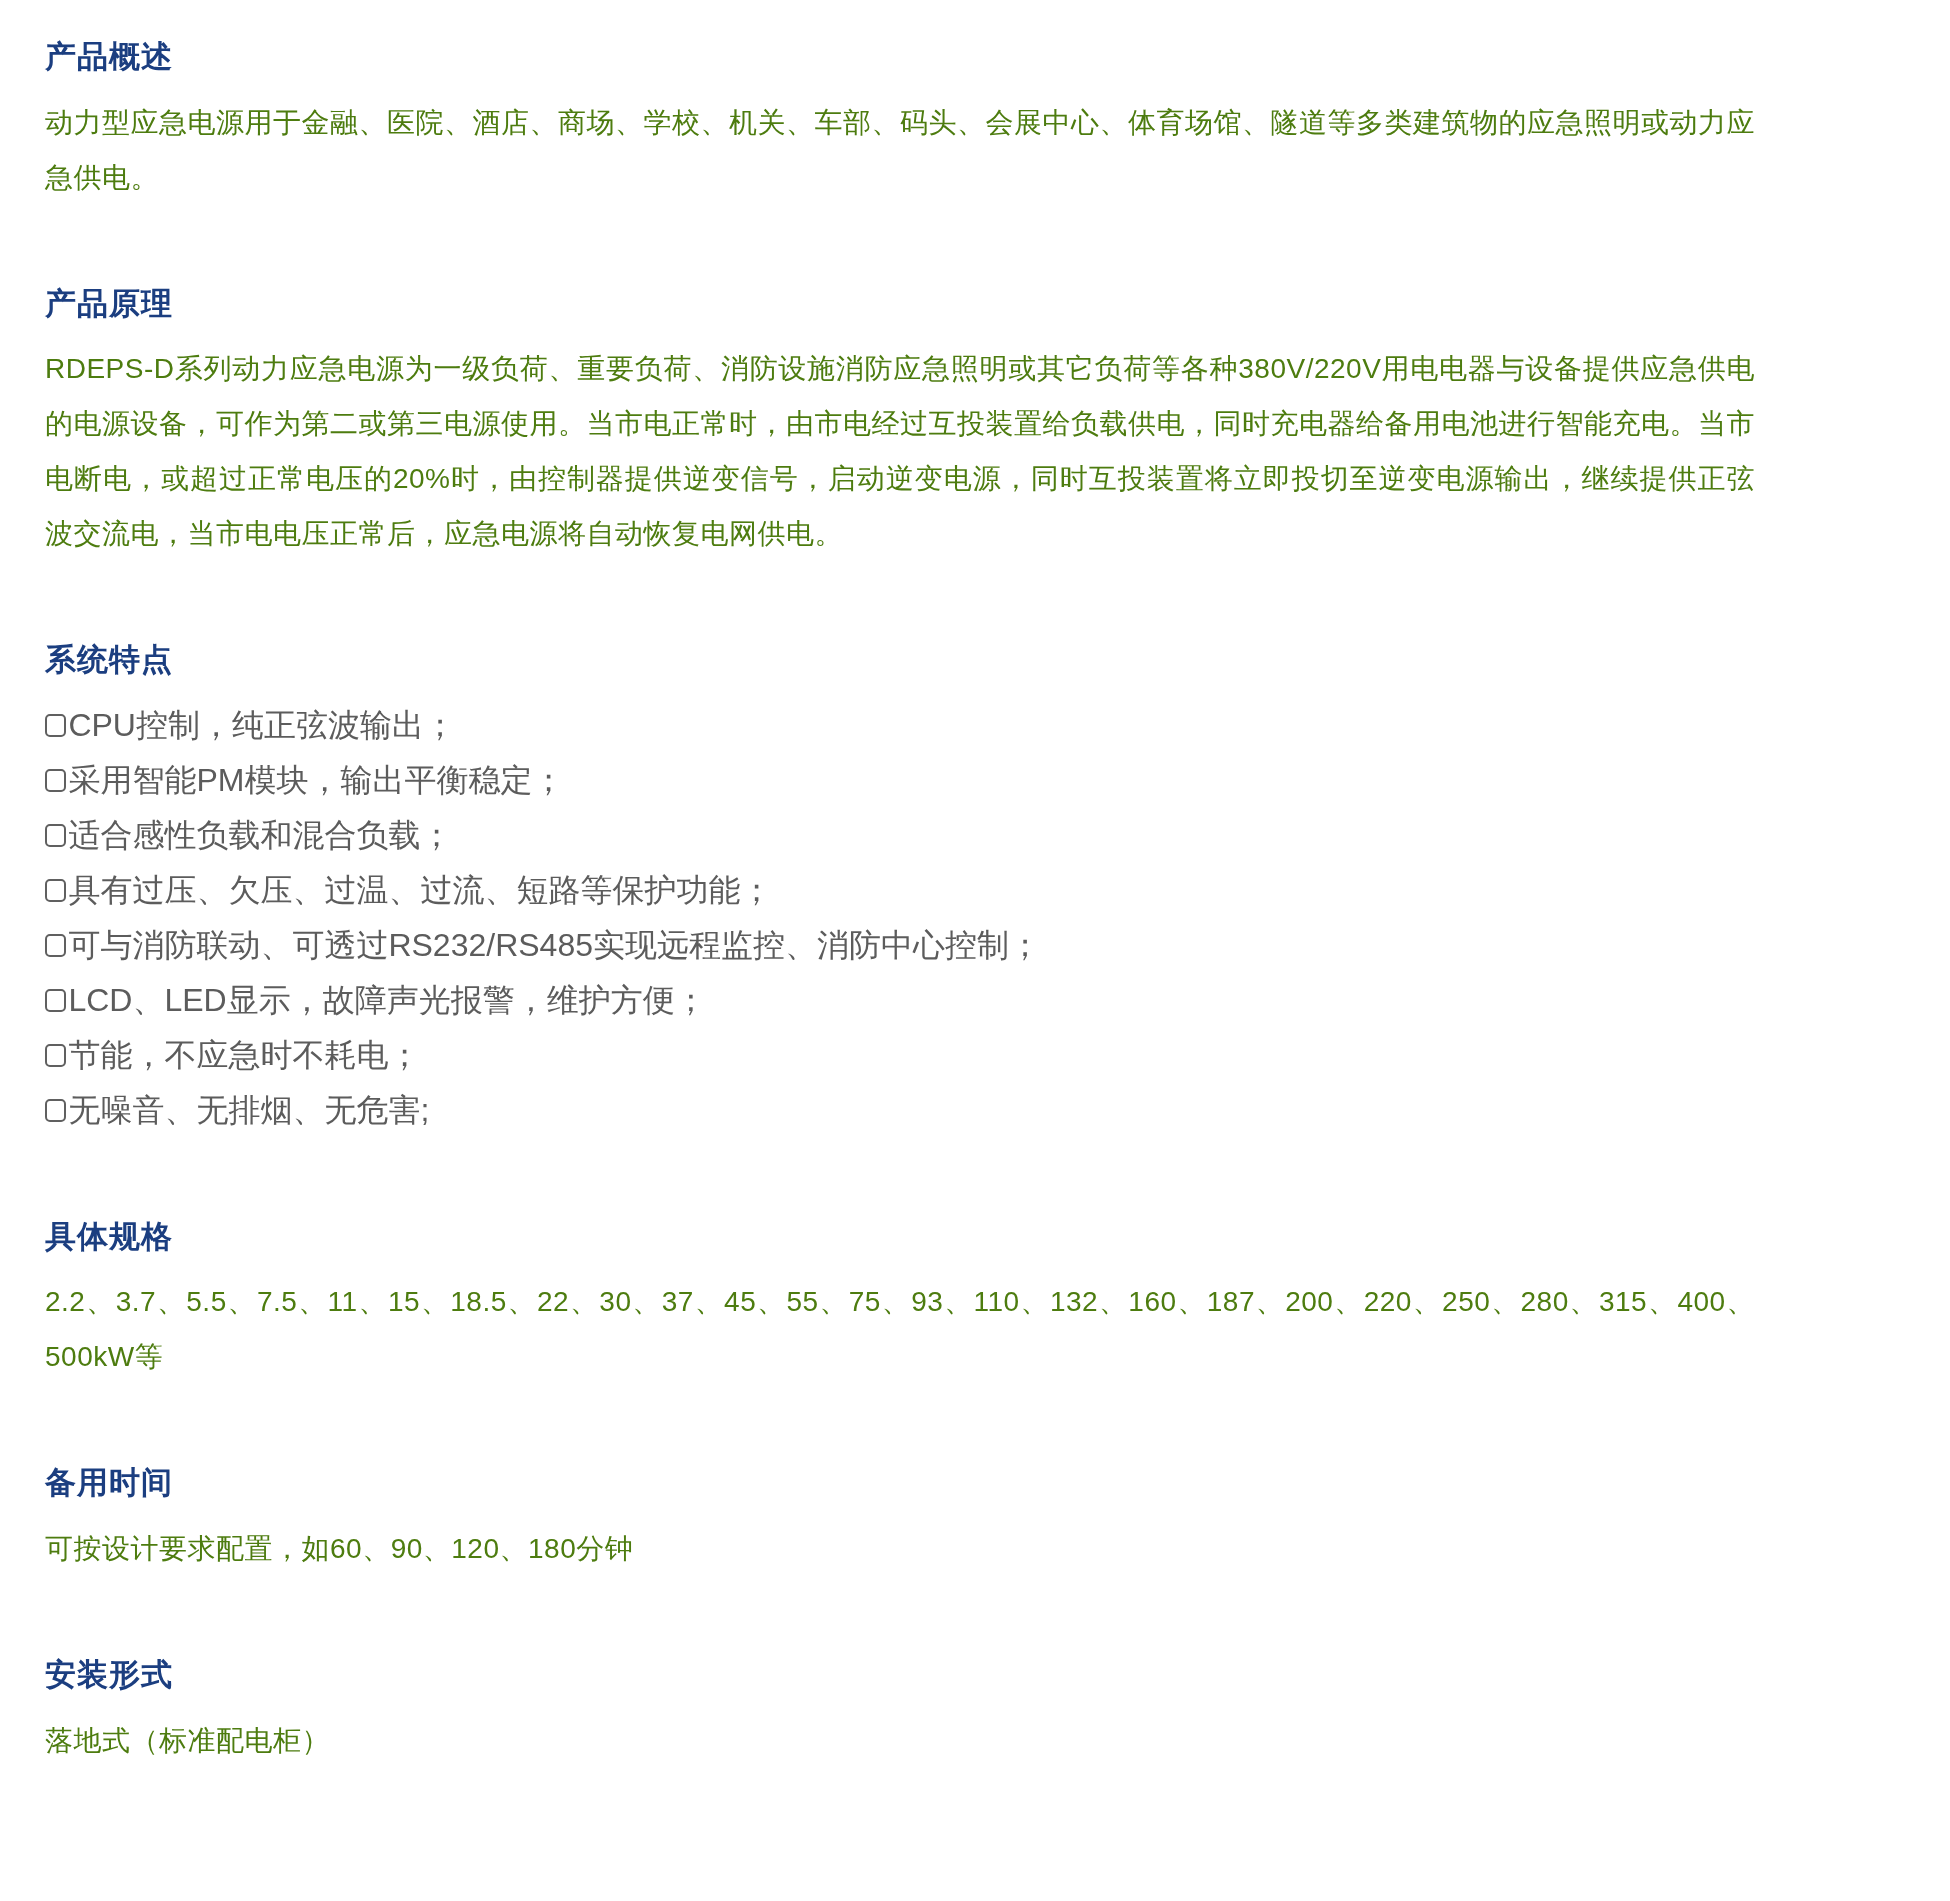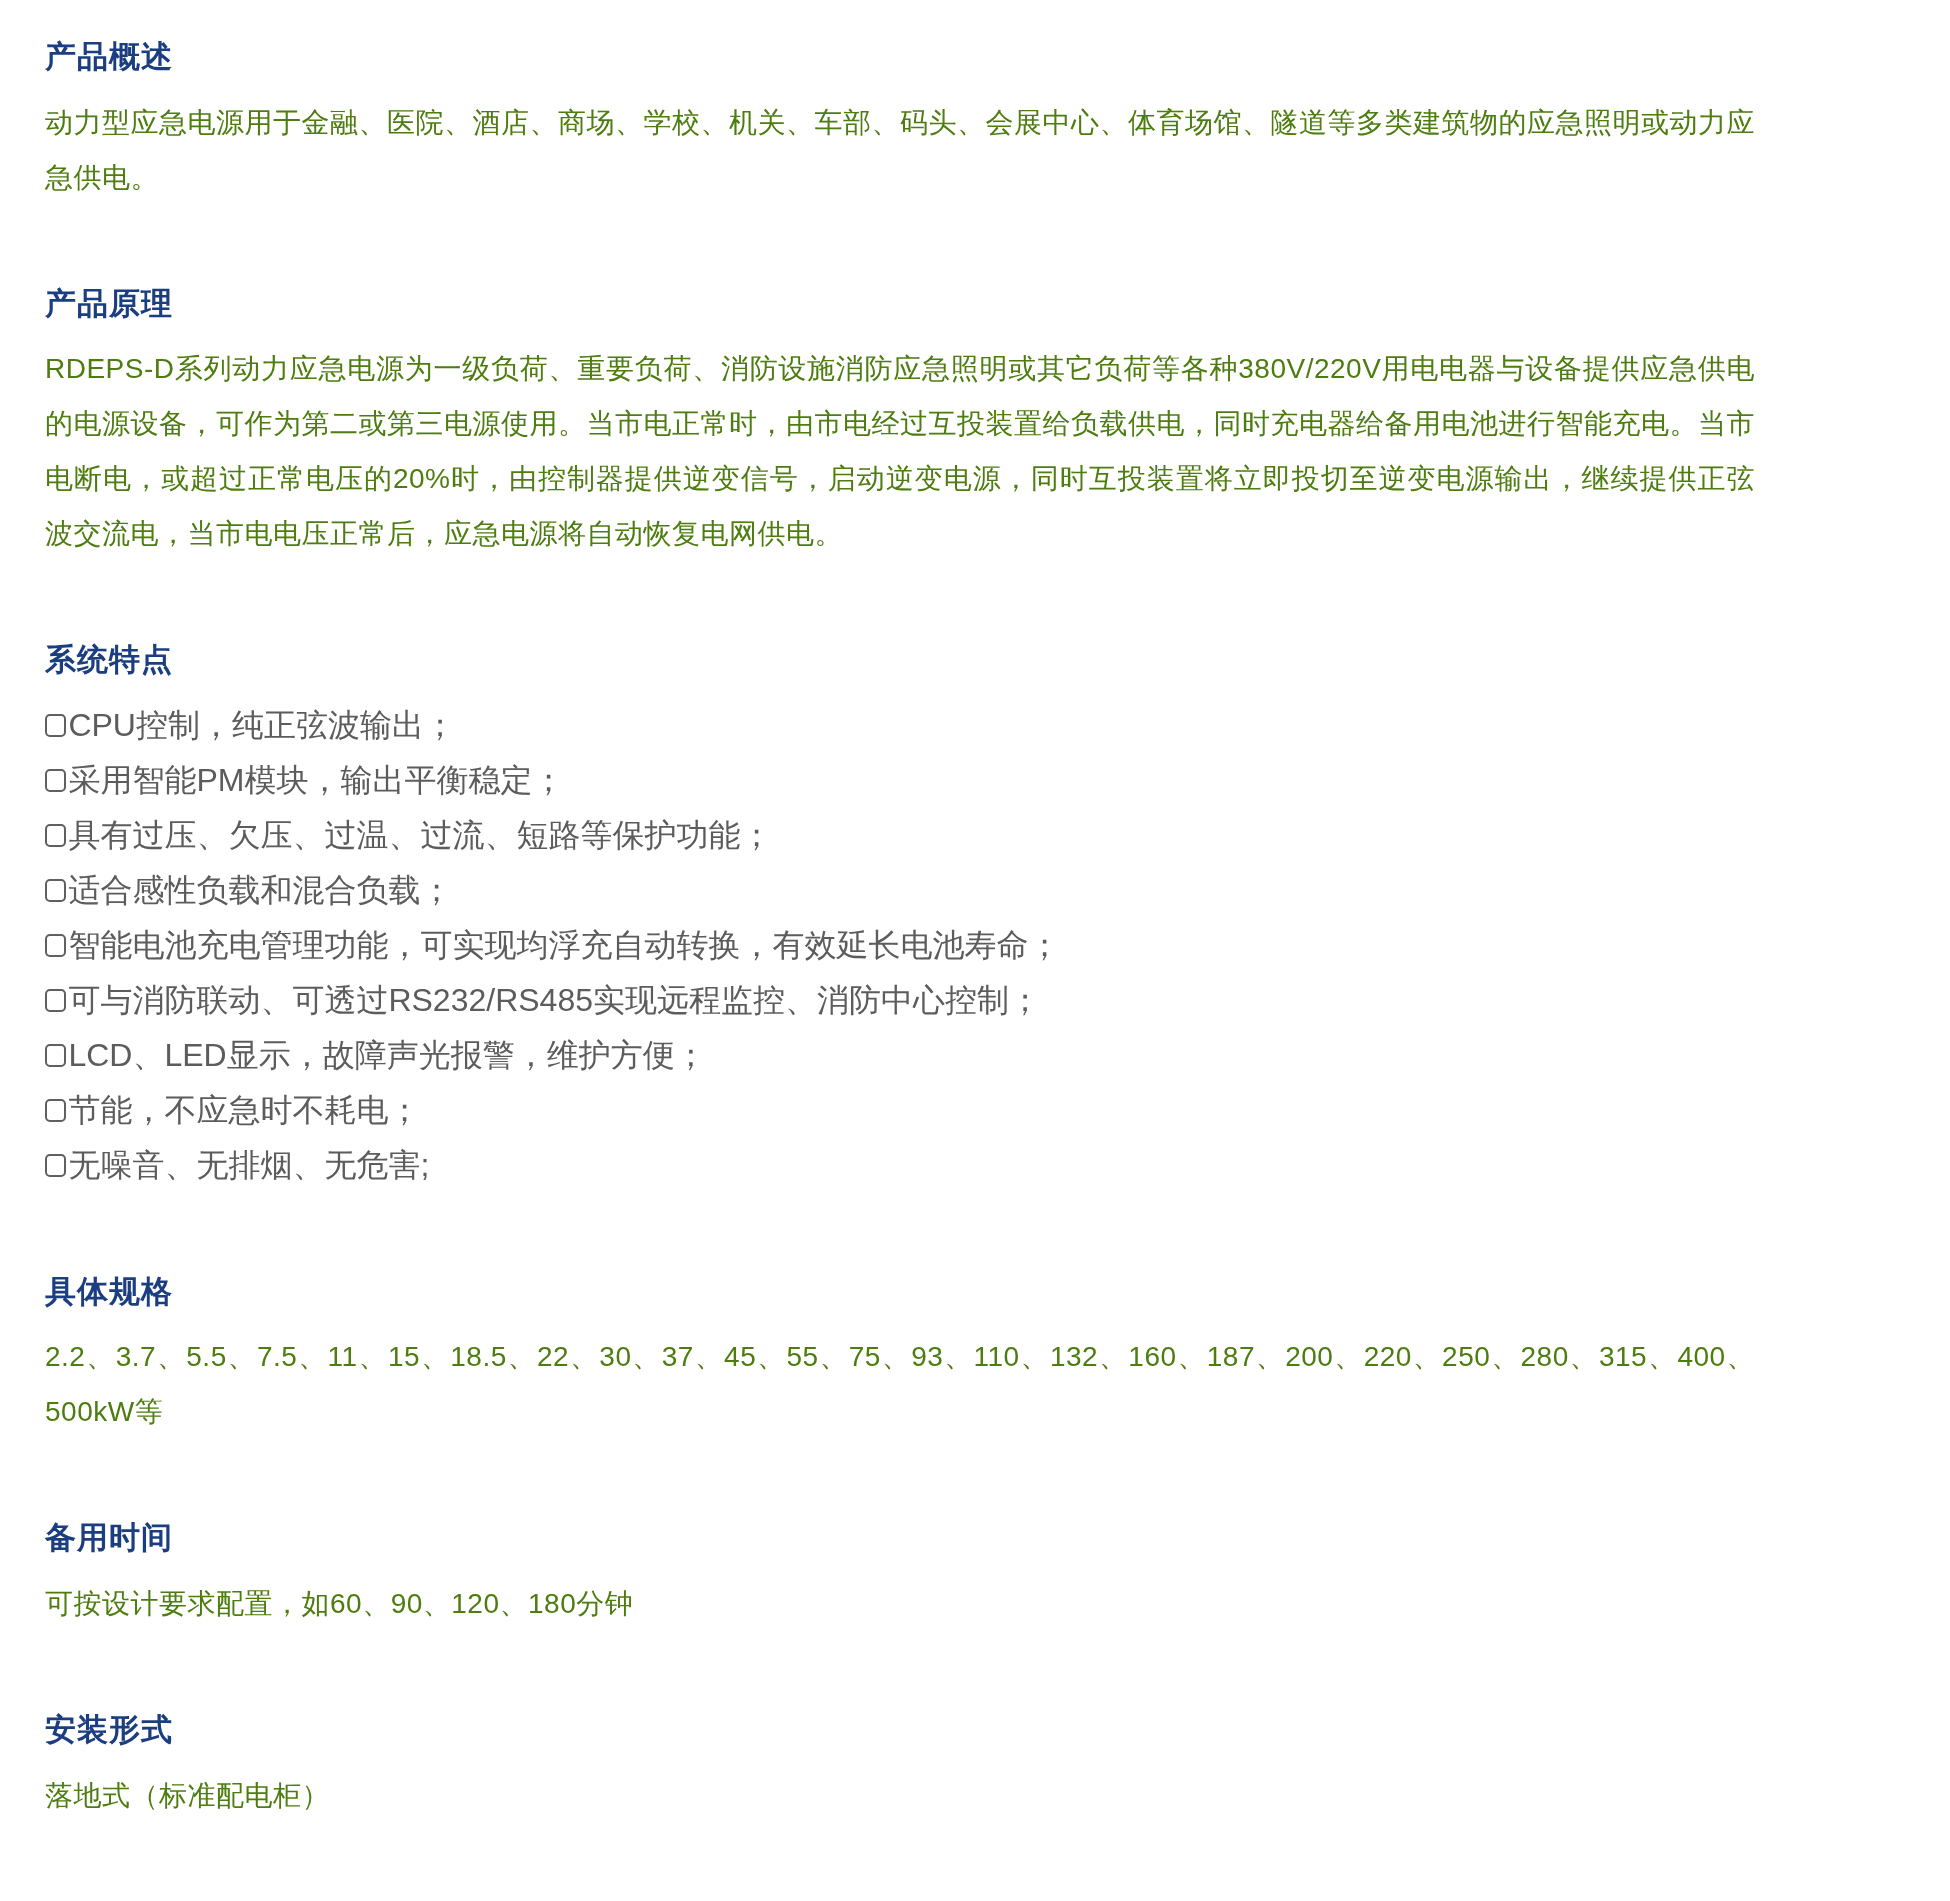--- a/index.html
+++ b/index.html
@@ -72,23 +72,22 @@
   <div class="section">
     <h2 class="section-heading">产品原理</h2>
     <p class="body-text">RDEPS-D系列动力应急电源为一级负荷、重要负荷、消防设施消防应急照明或其它负荷等各种380V/220V用电电器与设备提供应急供电的电源设备，可作为第二或第三电源使用。当市电正常时，由市电经过互投装置给负载供电，同时充电器给备用电池进行智能充电。当市电断电，或超过正常电压的20%时，由控制器提供逆变信号，启动逆变电源，同时互投装置将立即投切至逆变电源输出，继续提供正弦波交流电，当市电电压正常后，应急电源将自动恢复电网供电。</p>
   </div>
 
   <div class="section">
     <h2 class="section-heading">系统特点</h2>
     <ul class="feature-list">
       <li class="feature-item"><span class="checkbox-icon"></span><span>CPU控制，纯正弦波输出；</span></li>
       <li class="feature-item"><span class="checkbox-icon"></span><span>采用智能PM模块，输出平衡稳定；</span></li>
+      <li class="feature-item"><span class="checkbox-icon"></span><span>适合感性负载和混合负载；</span></li>
       <li class="feature-item"><span class="checkbox-icon"></span><span>具有过压、欠压、过温、过流、短路等保护功能；</span></li>
-      <li class="feature-item"><span class="checkbox-icon"></span><span>适合感性负载和混合负载；</span></li>
-      <li class="feature-item"><span class="checkbox-icon"></span><span>智能电池充电管理功能，可实现均浮充自动转换，有效延长电池寿命；</span></li>
       <li class="feature-item"><span class="checkbox-icon"></span><span>可与消防联动、可透过RS232/RS485实现远程监控、消防中心控制；</span></li>
       <li class="feature-item"><span class="checkbox-icon"></span><span>LCD、LED显示，故障声光报警，维护方便；</span></li>
       <li class="feature-item"><span class="checkbox-icon"></span><span>节能，不应急时不耗电；</span></li>
       <li class="feature-item"><span class="checkbox-icon"></span><span>无噪音、无排烟、无危害;</span></li>
     </ul>
   </div>
 
   <div class="section">
     <h2 class="section-heading">具体规格</h2>
     <p class="body-text">2.2、3.7、5.5、7.5、11、15、18.5、22、30、37、45、55、75、93、110、132、160、187、200、220、250、280、315、400、500kW等</p>

